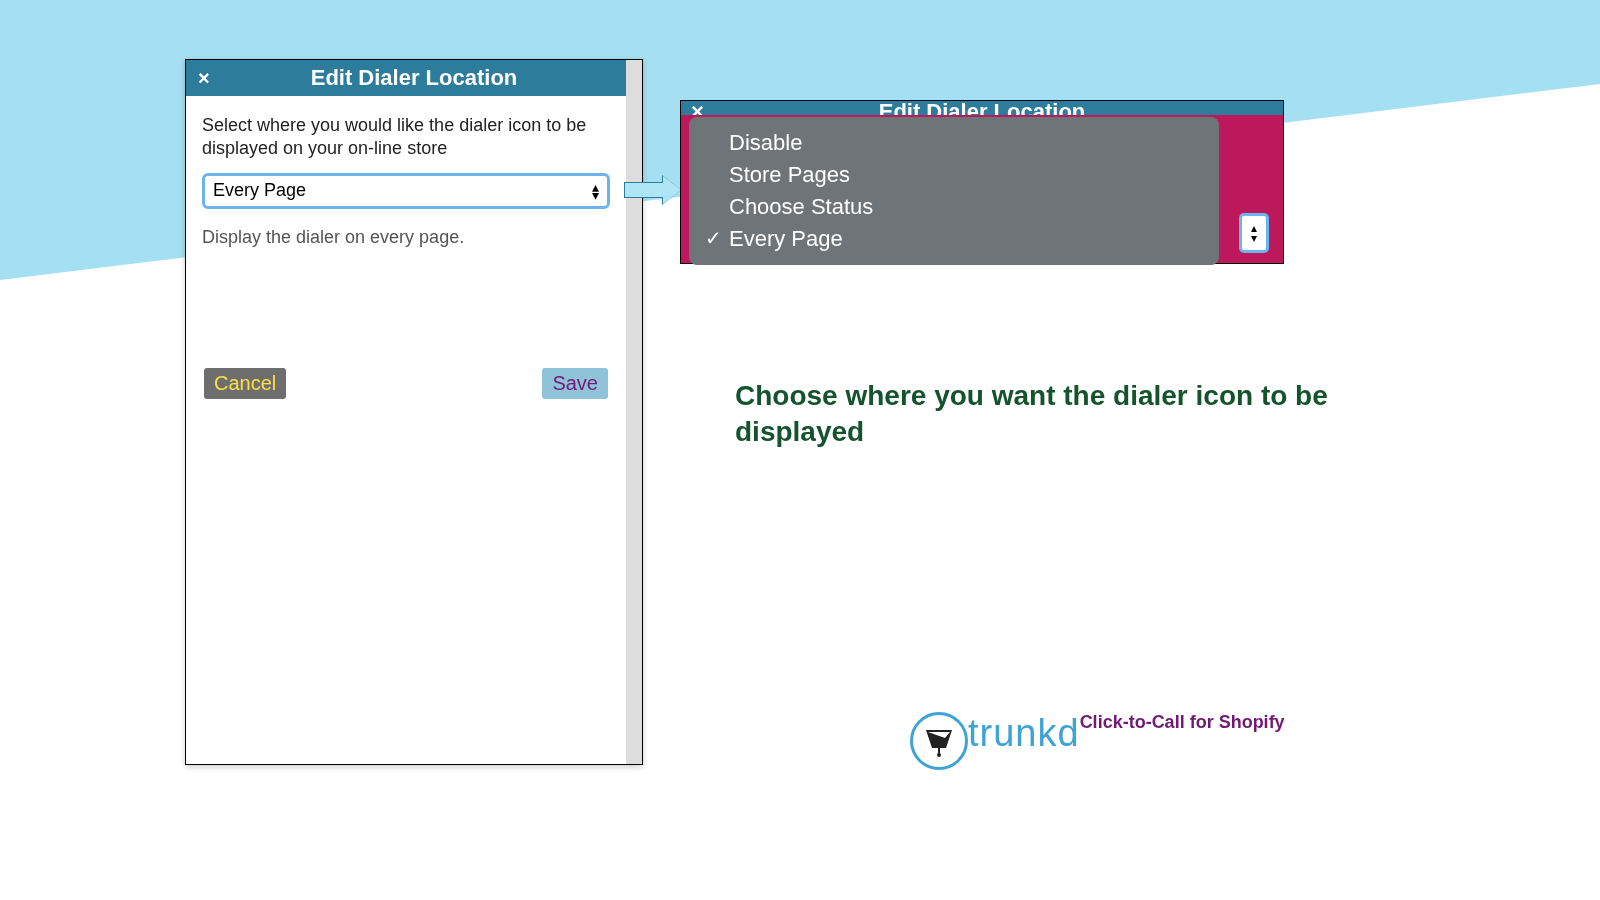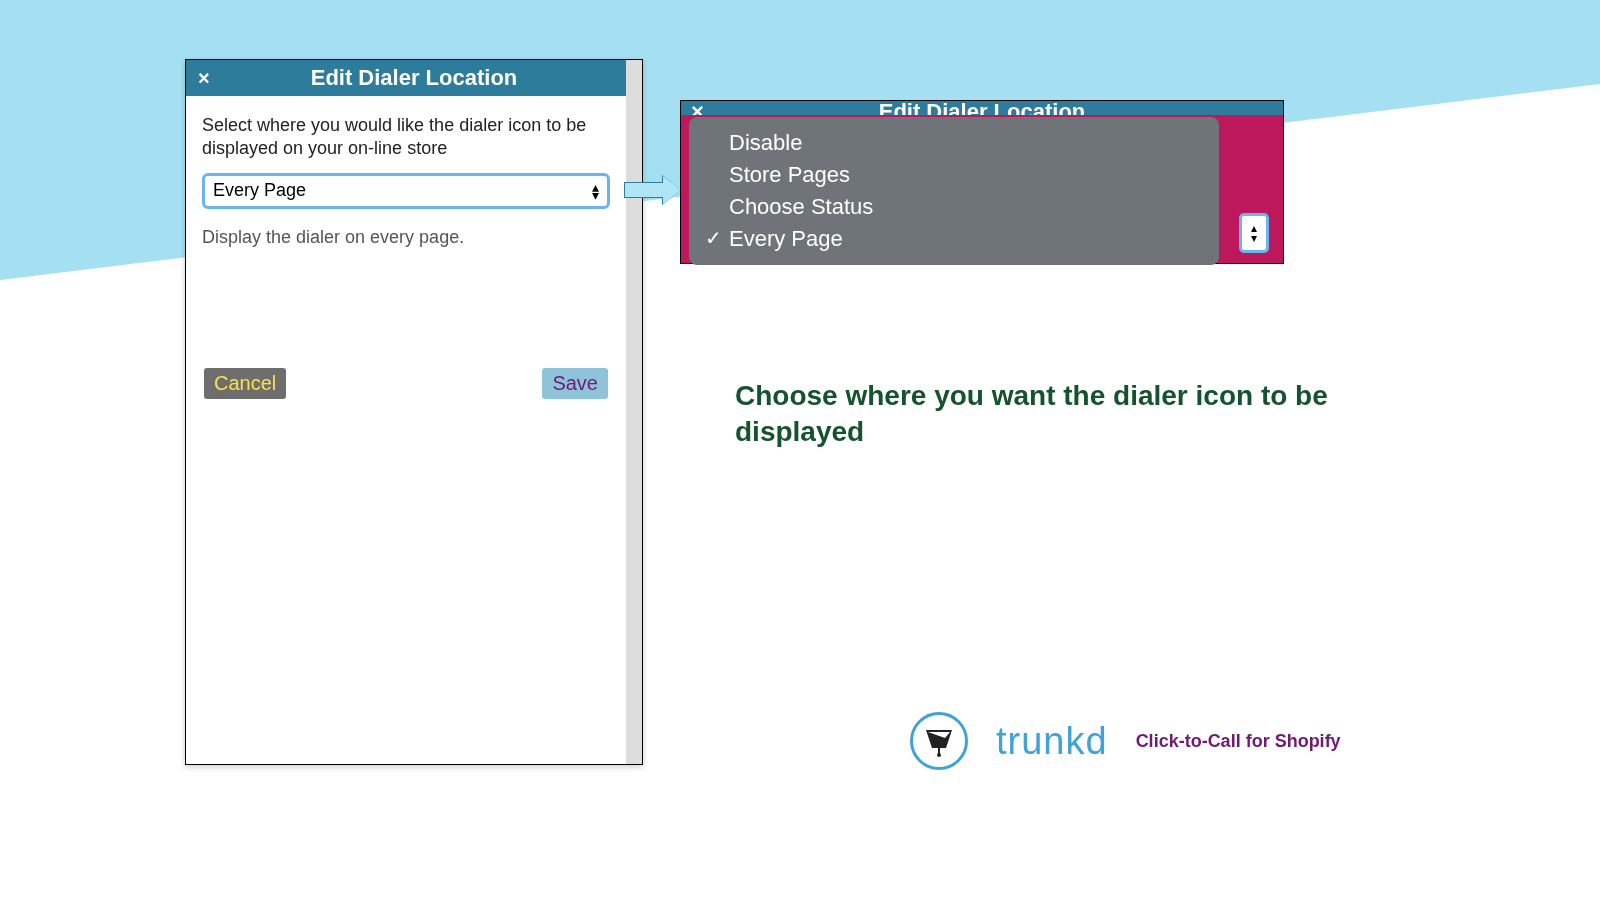--- a/index.html
+++ b/index.html
@@ -138,21 +138,21 @@
     
     .caption {
       position: absolute;
       top: 378px; left: 700px; width: 600px;
       font-size: 28px; font-weight: 700; color: #14532d; line-height: 1.3; margin-left: 35px;
     }
     
     .footer {
       position: absolute;
       top: 712px; left: 910px;
-      display: flex; align-items: center; gap: 28px;
+      display: flex; align-items: flex-start; gap: 0;
     }
     .logo-circle {
       width: 58px; height: 58px;
       border: 3px solid #3FA3D6;
       border-radius: 50%;
       display: flex; align-items: center; justify-content: center;
     }
     .brand-name { font-size: 38px; color: #3FA3D6; letter-spacing: 1px; }
     .brand-tag  { font-size: 18px; color: #701a75; font-weight: 600; }
   </style>

